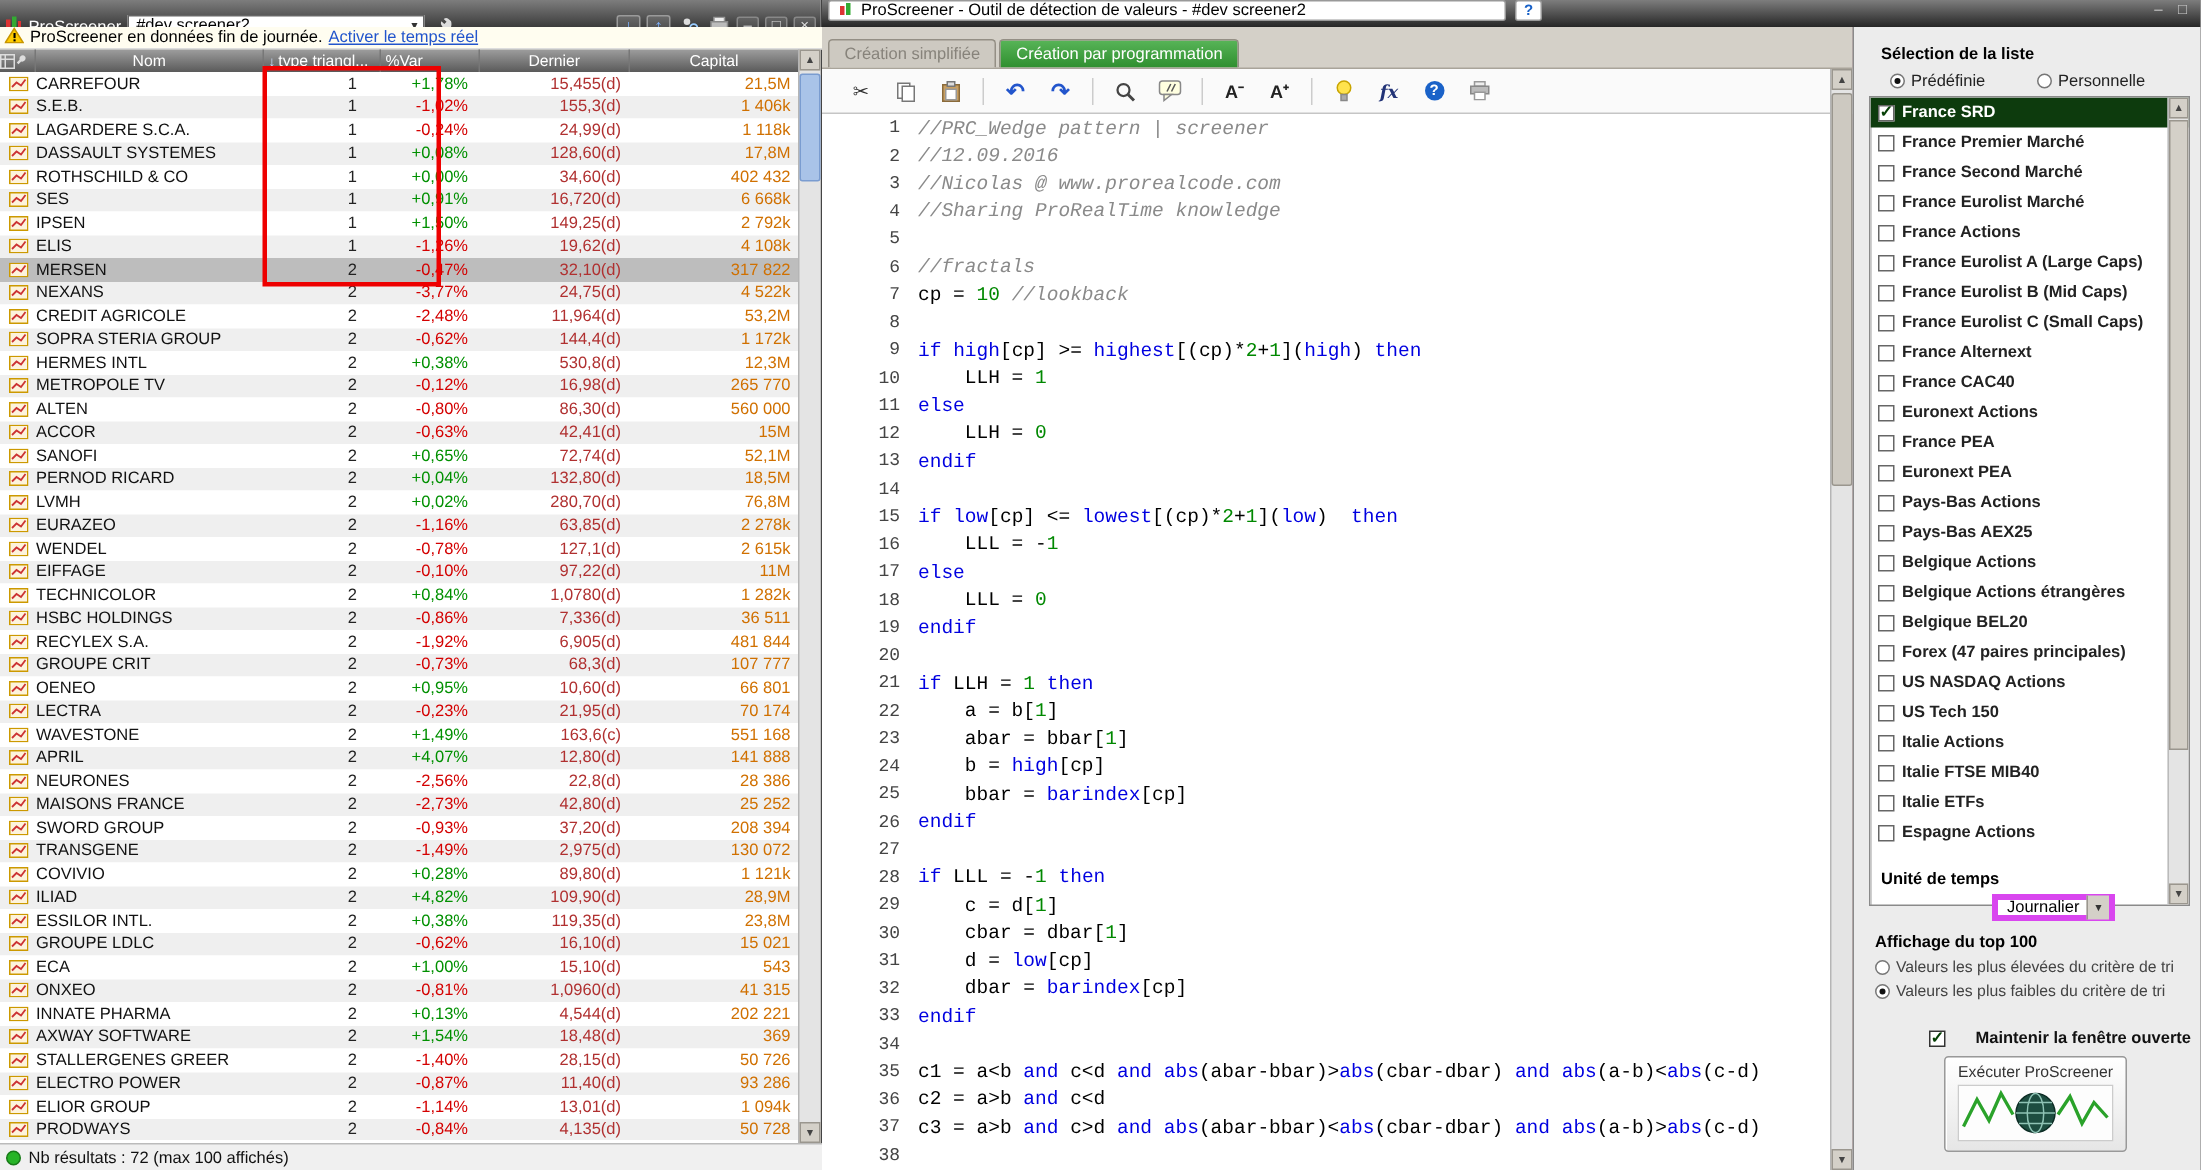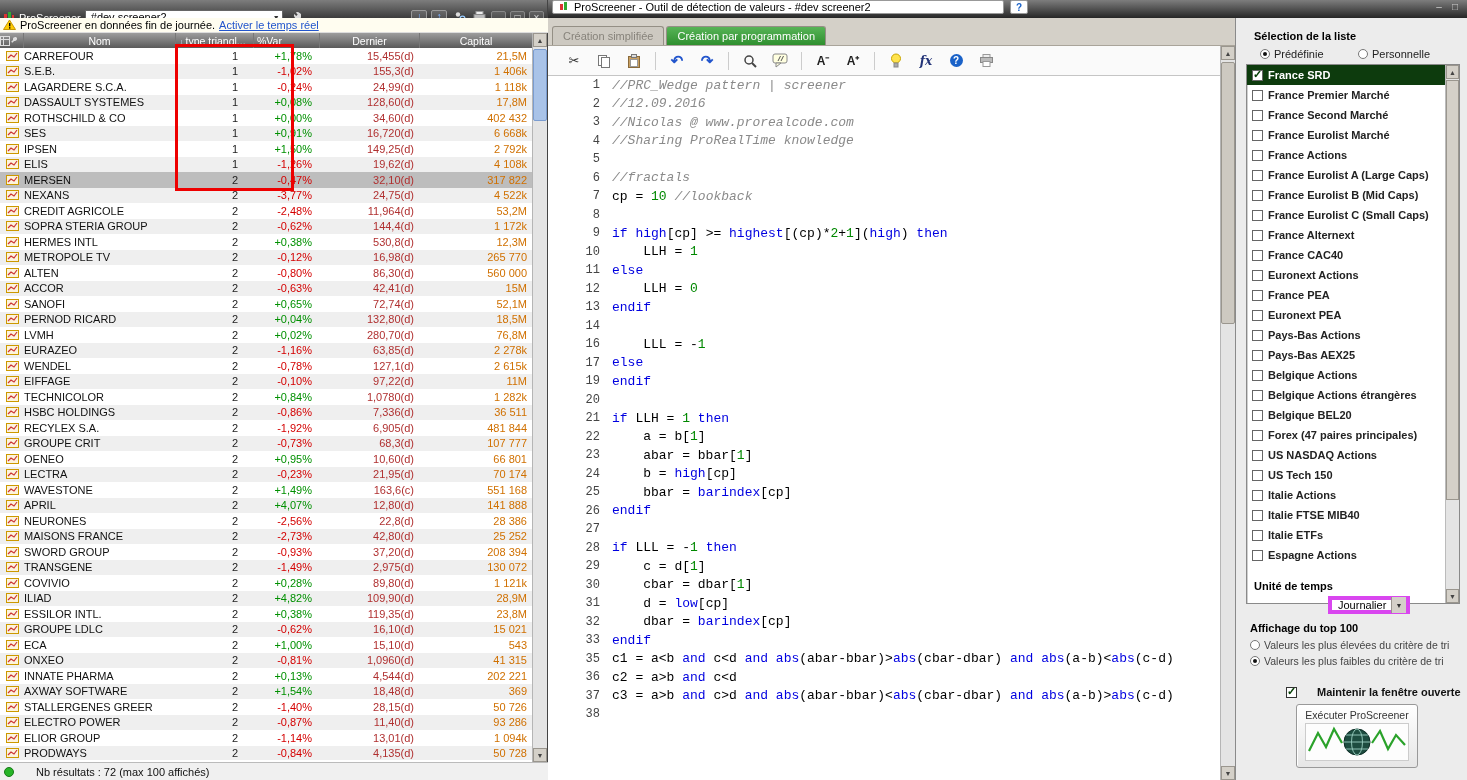--- a/index.html
+++ b/index.html
@@ -59,21 +59,21 @@
 
   #annotation-box{position:absolute;left:175px;top:44px;width:119px;height:147px;border:3px solid #ee0000;z-index:6;pointer-events:none;}
 
   #left-scroll{position:absolute;right:0;top:33px;bottom:18px;width:15px;background:#e4e4e4;border-left:1px solid #b5b5b5;}
   .sbtn{position:absolute;left:0;width:14px;height:14px;background:#d4d0c8;border:1px solid #9a968e;display:flex;align-items:center;justify-content:center;}
   .sbtn::after{font-size:7px;color:#444;}
   .sb-up{top:0;}  .sb-up::after{content:"▲";}
   .sb-down{bottom:0;} .sb-down::after{content:"▼";}
   #left-thumb{position:absolute;left:0;top:16px;width:14px;height:72px;background:#a9c3e8;border:1px solid #7a9cd0;border-radius:2px;}
 
-  #statusbar{position:absolute;left:0;bottom:0;width:548px;height:18px;background:#f0f0f0;border-top:1px solid #bbb;display:flex;align-items:center;gap:22px;padding:0 4px;color:#111;}
+  #statusbar{position:absolute;left:0;bottom:0;width:548px;height:18px;background:#f0f0f0;border-top:1px solid #bbb;display:flex;align-items:center;gap:5px;padding:0 4px;color:#111;}
 
   
   #tabbar{position:absolute;left:0;top:0;width:687px;height:28px;background:#d4d0c8;border-bottom:1px solid #a9a49a;display:flex;align-items:flex-end;padding-left:4px;gap:2px;}
   .tab{height:19px;display:flex;align-items:center;padding:0 10px;font-size:11px;border:1px solid #948f85;border-bottom:none;border-radius:3px 3px 0 0;}
   .tab.inactive{background:#cdc9c1;color:#87837b;}
   .tab.active{background:linear-gradient(#57b457,#2f8f2f);color:#fff;margin-top:48px;}
   #toolbar{position:absolute;left:0;top:28px;width:687px;height:30px;background:#fafafa;border-bottom:1px solid #c5c5c5;display:flex;align-items:center;padding-left:14px;gap:6px;}
   .tbtn{width:24px;height:22px;display:inline-flex;align-items:center;justify-content:center;border:1px solid transparent;border-radius:2px;}
   .tsep{width:1px;height:18px;background:#ccc;margin:0 3px;}
   .g{font-size:13px;color:#333;}
@@ -945,28 +945,36 @@
         </div>
         <div class="code-line">
           <span class="lnum">13</span>
           <span class="ltext"><span class="kw">endif</span></span>
         </div>
         <div class="code-line">
           <span class="lnum">14</span>
           <span class="ltext"></span>
         </div>
         <div class="code-line">
+          <span class="lnum">15</span>
+          <span class="ltext"><span class="kw">if</span> <span class="fn">low</span>[cp] &lt;= <span class="fn">lowest</span>[(cp)*<span class="num">2</span>+<span class="num">1</span>](<span class="fn">low</span>)  <span class="kw">then</span></span>
+        </div>
+        <div class="code-line">
           <span class="lnum">16</span>
           <span class="ltext">    LLL = -<span class="num">1</span></span>
         </div>
         <div class="code-line">
           <span class="lnum">17</span>
           <span class="ltext"><span class="kw">else</span></span>
         </div>
         <div class="code-line">
+          <span class="lnum">18</span>
+          <span class="ltext">    LLL = <span class="num">0</span></span>
+        </div>
+        <div class="code-line">
           <span class="lnum">19</span>
           <span class="ltext"><span class="kw">endif</span></span>
         </div>
         <div class="code-line">
           <span class="lnum">20</span>
           <span class="ltext"></span>
         </div>
         <div class="code-line">
           <span class="lnum">21</span>
           <span class="ltext"><span class="kw">if</span> LLH = <span class="num">1</span> <span class="kw">then</span></span>
@@ -1011,20 +1019,24 @@
           <span class="lnum">31</span>
           <span class="ltext">    d = <span class="fn">low</span>[cp]</span>
         </div>
         <div class="code-line">
           <span class="lnum">32</span>
           <span class="ltext">    dbar = <span class="fn">barindex</span>[cp]</span>
         </div>
         <div class="code-line">
           <span class="lnum">33</span>
           <span class="ltext"><span class="kw">endif</span></span>
+        </div>
+        <div class="code-line">
+          <span class="lnum">34</span>
+          <span class="ltext"></span>
         </div>
         <div class="code-line">
           <span class="lnum">35</span>
           <span class="ltext">c1 = a&lt;b <span class="kw">and</span> c&lt;d <span class="kw">and</span> <span class="fn">abs</span>(abar-bbar)&gt;<span class="fn">abs</span>(cbar-dbar) <span class="kw">and</span> <span class="fn">abs</span>(a-b)&lt;<span class="fn">abs</span>(c-d)</span>
         </div>
         <div class="code-line">
           <span class="lnum">36</span>
           <span class="ltext">c2 = a&gt;b <span class="kw">and</span> c&lt;d</span>
         </div>
         <div class="code-line">

